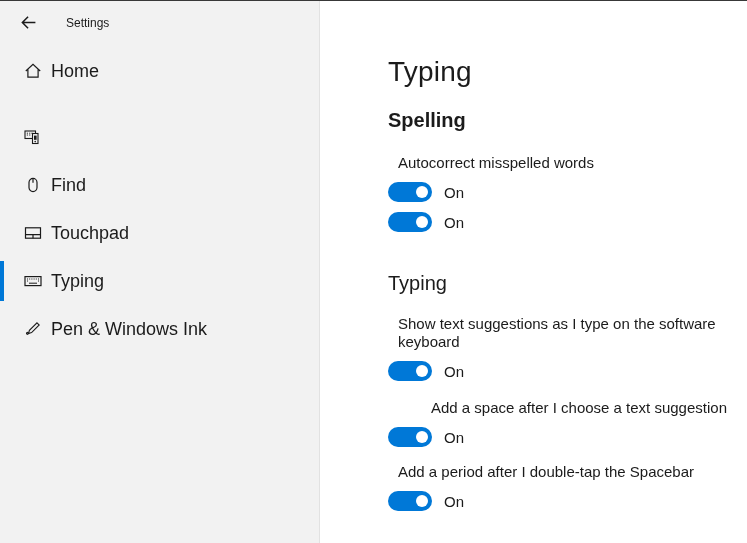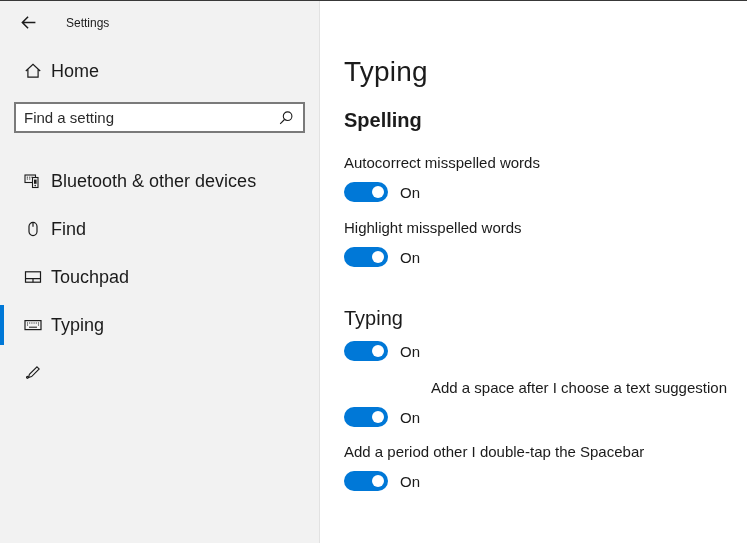--- a/index.html
+++ b/index.html
@@ -3,21 +3,21 @@
 <meta charset="utf-8">
 <style>
   :root { --accent:#0078d7; --ink:#1b1b1b; --sidebar-bg:#f2f2f2; }
   * { box-sizing:border-box; }
   html,body { margin:0; padding:0; }
   body {
     width:747px; height:543px; overflow:hidden; position:relative;
     font-family:"Liberation Sans", sans-serif; color:var(--ink); background:#fff;
   }
   .top-border { position:absolute; top:0; left:0; width:747px; height:1px; background:#383838; z-index:20; }
-  .layout { display:flex; height:100%; }
+  .layout { display:flex; height:100%;gap:44px; }
 
   
   .sidebar { width:320px; min-width:320px; background:var(--sidebar-bg); border-right:1px solid #e2e2e2; }
   .app-header { display:flex; align-items:center; padding:14px 0 0 20px; }
   .back-btn { width:17px; height:17px; cursor:pointer; background:none; border:none; padding:0; display:flex; }
   .app-title { font-size:12px; margin-left:29px; }
   .home-row { display:flex; align-items:center; height:36px; margin-top:22px; padding-left:24px; cursor:pointer; }
   .row-icon { width:18px; height:18px; flex:none; }
   .row-label { margin-left:9px; font-size:18px; white-space:nowrap; }
   .search-box { position:relative; margin:13px 14px 0 14px; height:31px; border:2px solid #7a7a7a; background:#fff; }
@@ -31,21 +31,21 @@
   .menu { list-style:none; margin:28px 0 0 0; padding:0; }
   .menu-item { position:relative; display:flex; align-items:center; height:40px; margin-bottom:8px; padding-left:24px; cursor:pointer; }
   .menu-item.selected::before { content:""; position:absolute; left:0; top:0; width:4px; height:100%; background:var(--accent); }
 
   
   .main { flex:1; padding:55px 20px 0 24px; background:#fff; }
   .page-title { margin:0; font-size:28px; font-weight:300; line-height:34px; letter-spacing:0.2px; }
   .section-heading { margin:0; font-size:20px; font-weight:400; line-height:26px; }
   .heading-spelling { margin-top:18px;font-weight:bold; }
   .heading-typing  { margin-top:38px; }
-  .setting-label { font-size:15px; line-height:18px; }
+  .setting-label { font-size:15px; line-height:18px;margin-left:10px; }
   .mt-21 { margin-top:21px; } .mt-19 { margin-top:19px; }
   .mt-18 { margin-top:18px;text-align:right; } .mt-17 { margin-top:17px; } .mt-16 { margin-top:16px; }
   .toggle-row { display:flex; align-items:center; margin-top:10px;text-align:right; }
   .toggle { position:relative; width:44px; height:20px; border-radius:10px; background:var(--accent); cursor:pointer; flex:none; }
   .toggle-knob { position:absolute; top:4px; left:28px; width:12px; height:12px; border-radius:50%; background:#fff; }
   .toggle-state { margin-left:12px; font-size:15px; }
   svg { display:block; }
 </style>
 </head>
 <body>
@@ -67,46 +67,36 @@
 
     <div class="home-row">
       <span class="row-icon">
         <svg width="18" height="18" viewBox="0 0 18 18">
           <path d="M1.8 9 L9 2.4 L16.2 9 M3.9 7.2 V15.2 H14.1 V7.2" fill="none" stroke="#1b1b1b" stroke-width="1.2"></path>
         </svg>
       </span>
       <span class="row-label">Home</span>
     </div>
 
-    <div class="search-box">
-      <input type="text" placeholder="Find a setting" style="">
-      <span class="search-icon">
-        <svg width="16" height="16" viewBox="0 0 16 16">
-          <circle cx="9.6" cy="6.2" r="4.3" fill="none" stroke="#1b1b1b" stroke-width="1.1"></circle>
-          <path d="M6.5 9.5 L2.2 13.8" fill="none" stroke="#1b1b1b" stroke-width="1.1"></path>
-        </svg>
-      </span>
-    </div>
 
 
     <ul class="menu">
 
       <li class="menu-item">
         <span class="row-icon">
           <svg width="18" height="18" viewBox="0 0 18 18">
             <g stroke="#1b1b1b" fill="none" stroke-width="1.1">
               <rect x="1" y="3" width="10.5" height="7.5"></rect>
               <path d="M2.8 5.2 h1.2 M5.1 5.2 h1.2 M7.4 5.2 h1.2 M2.8 7 h1.2 M5.1 7 h1.2" stroke-width="0.9"></path>
               <rect x="8.5" y="5.5" width="5.5" height="10" fill="#f2f2f2"></rect>
             </g>
             <rect x="10" y="7.6" width="2.6" height="4.2" fill="#1b1b1b"></rect>
             <circle cx="11.2" cy="13.6" r="0.8" fill="#1b1b1b"></circle>
           </svg>
         </span>
-        <span class="row-label">Bluetooth &amp; other devices</span>
       </li>
 
 
       <li class="menu-item">
         <span class="row-icon">
           <svg width="18" height="18" viewBox="0 0 18 18">
             <g stroke="#1b1b1b" fill="none" stroke-width="1.2">
               <rect x="5" y="2.4" width="8" height="13.2" rx="4"></rect>
               <path d="M9 2.4 V6.8"></path>
             </g>
@@ -141,66 +131,67 @@
 
       <li class="menu-item">
         <span class="row-icon">
           <svg width="18" height="18" viewBox="0 0 18 18">
             <g stroke="#1b1b1b" fill="none" stroke-width="1.1">
               <path d="M13 2.8 l2.2 2.2 L7.6 12.6 l-3.1 .9 .9 -3.1 Z"></path>
               <path d="M5.2 13.2 c-1 1.3 -2.6 1.2 -2.7 .2 c-.1 -.9 1.2 -1.4 1.7 -.5 c.4 .7 -.3 1.5 -1.2 1.5"></path>
             </g>
           </svg>
         </span>
+        <span class="row-label">Pen &amp; Windows Ink</span>
       </li>
 
 
     </ul>
   </aside>
 
   <main class="main">
 
     <h1 class="page-title">Typing</h1>
 
     <h2 class="section-heading heading-spelling">Spelling</h2>
 
     <div class="setting-label mt-21">Autocorrect misspelled words</div>
     <div class="toggle-row">
       <div class="toggle" role="switch" aria-checked="true">
         <div class="toggle-knob"></div>
       </div>
       <span class="toggle-state">On</span>
     </div>
 
-    <div class="setting-label mt-17">Highlight misspelled words</div>
     <div class="toggle-row">
       <div class="toggle" role="switch" aria-checked="true">
         <div class="toggle-knob"></div>
       </div>
       <span class="toggle-state">On</span>
     </div>
 
     <h2 class="section-heading heading-typing">Typing</h2>
 
+    <div class="setting-label mt-19">Show text suggestions as I type on the software keyboard</div>
     <div class="toggle-row">
       <div class="toggle" role="switch" aria-checked="true">
         <div class="toggle-knob"></div>
       </div>
       <span class="toggle-state">On</span>
     </div>
 
     <div class="setting-label mt-18">Add a space after I choose a text suggestion</div>
     <div class="toggle-row">
       <div class="toggle" role="switch" aria-checked="true">
         <div class="toggle-knob"></div>
       </div>
       <span class="toggle-state">On</span>
     </div>
 
-    <div class="setting-label mt-16">Add a period other I double-tap the Spacebar</div>
+    <div class="setting-label mt-16">Add a period after I double-tap the Spacebar</div>
     <div class="toggle-row">
       <div class="toggle" role="switch" aria-checked="true">
         <div class="toggle-knob"></div>
       </div>
       <span class="toggle-state">On</span>
     </div>
 
   </main>
 </div>
 

